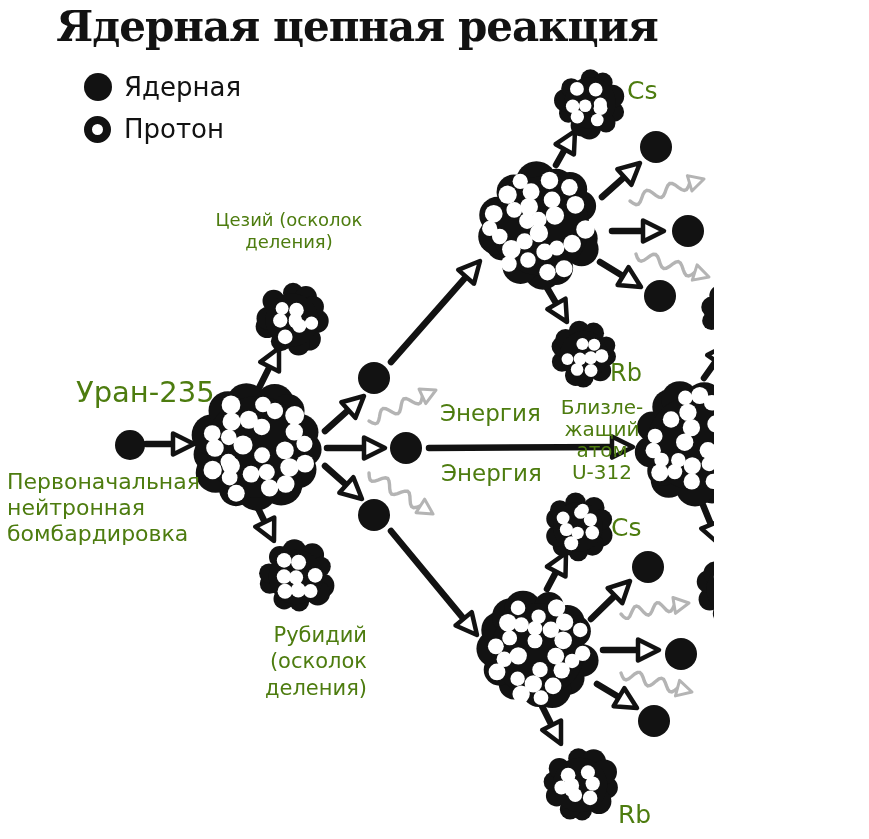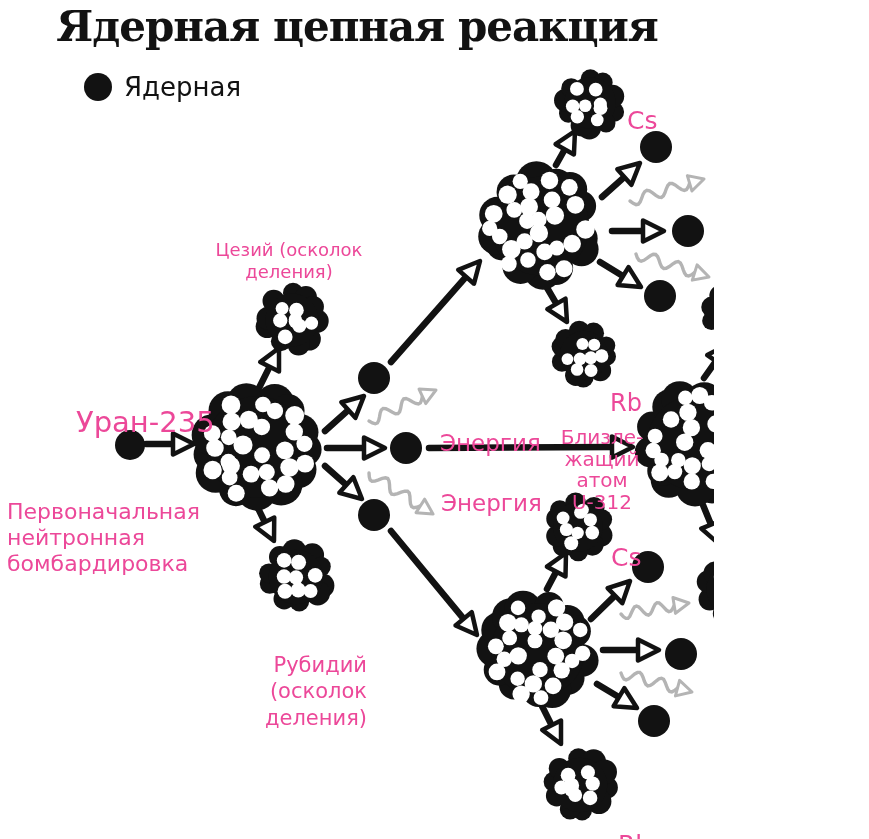--- a/index.html
+++ b/index.html
@@ -30,22 +30,21 @@
   }
   .legend-icon-open {
     width: 27px; height: 27px; border-radius: 50%;
     border: 8px solid #121212; box-sizing: border-box;
     background: #ffffff; margin-right: 13px; flex: 0 0 auto;
   }
   .legend-text { font-size: 26px; line-height: 1; }
   .lbl {
     position: absolute;
     white-space: pre-line;
-    color: #ec4899;
-    margin-top: 30px;
+    color: #4d7c0f;
   }
   svg.diagram { position: absolute; left: 0; top: 0; }
 </style>
 </head>
 <body>
 
 <div class="stage">
 
   <svg id="diagram" class="diagram" width="869" height="839" viewBox="0 0 869 839">
       <g>
@@ -527,20 +526,24 @@
       <circle cx="654" cy="721" r="16" fill="#121212"></circle>
     </svg>
 
   <div class="title">Ядерная цепная реакция</div>
 
   <div class="legend">
     <div class="legend-row">
       <span class="legend-icon-filled"></span>
       <span class="legend-text">Ядерная</span>
     </div>
+    <div class="legend-row">
+      <span class="legend-icon-open"></span>
+      <span class="legend-text">Протон</span>
+    </div>
   </div>
 
   <div class="lbl" style="left:150px; top:209px; width:278px; text-align:center; font-size:18px; line-height:1.22;">Цезий (осколок
 деления)</div>
 
   <div class="lbl" style="left:76px; top:375px; font-size:29px;">Уран-235</div>
 
   <div class="lbl" style="left:7px; top:469px; font-size:22px; line-height:1.18;">Первоначальная
 нейтронная
 бомбардировка</div>

